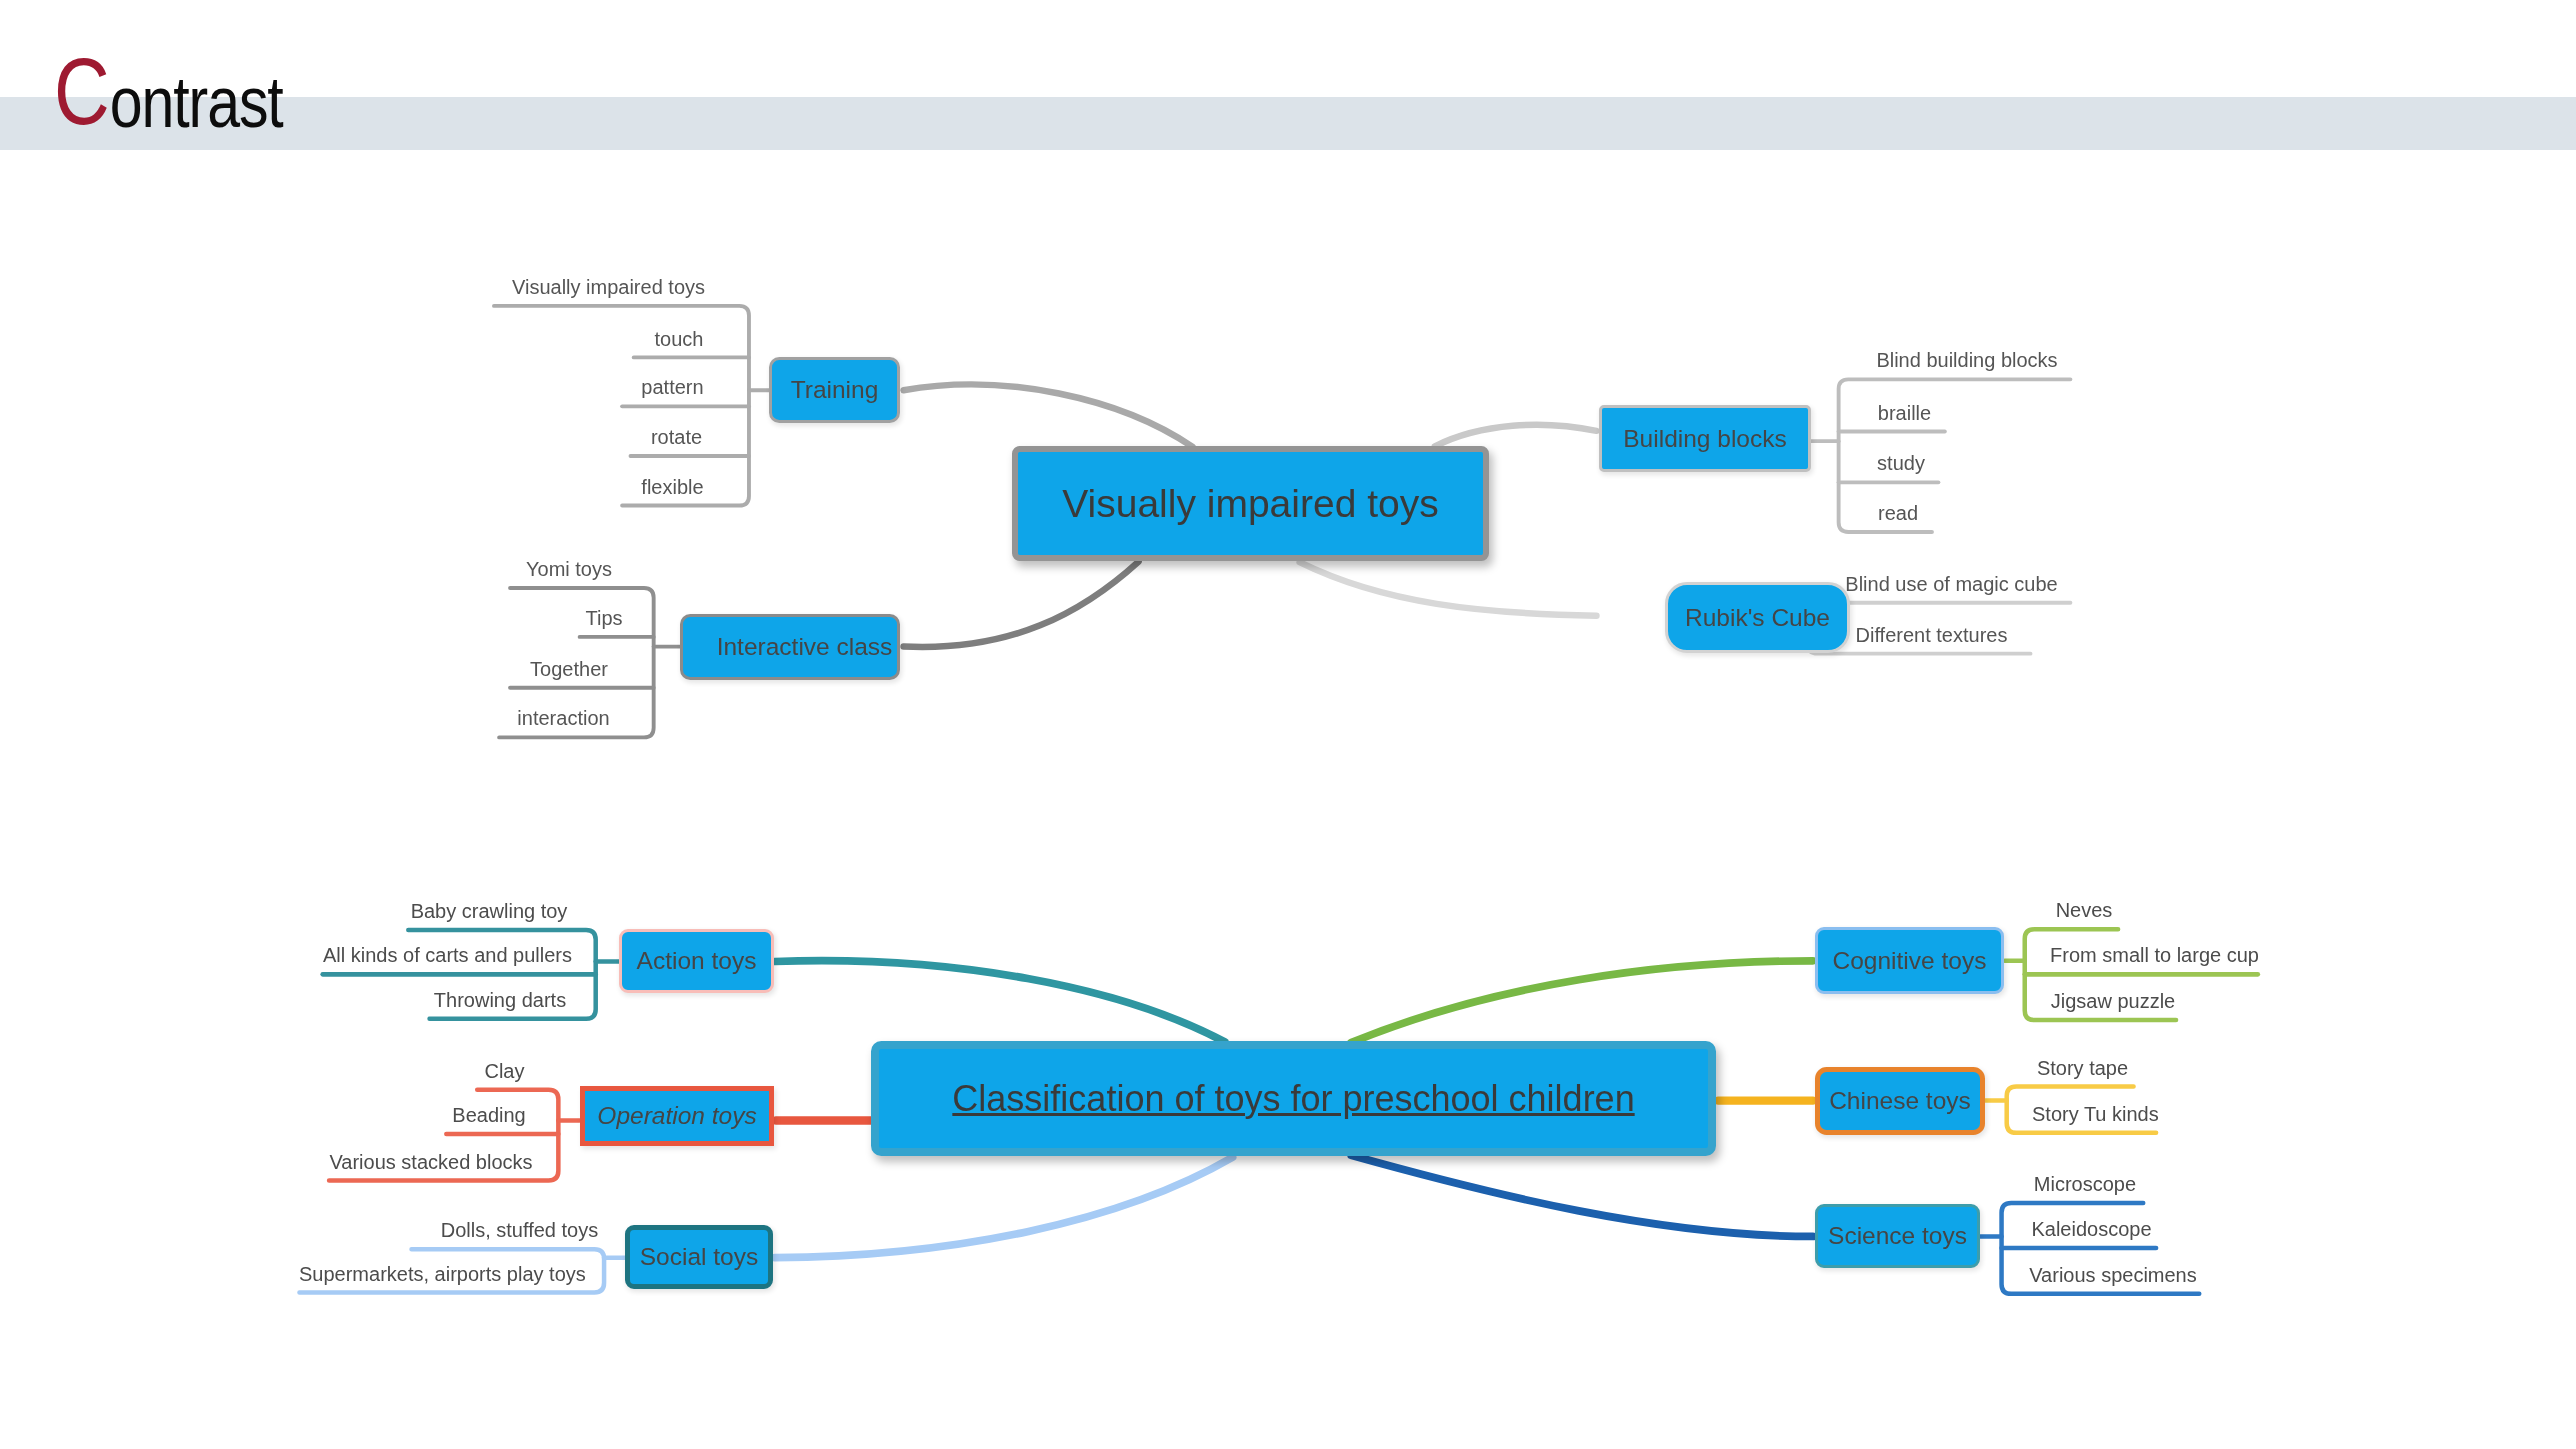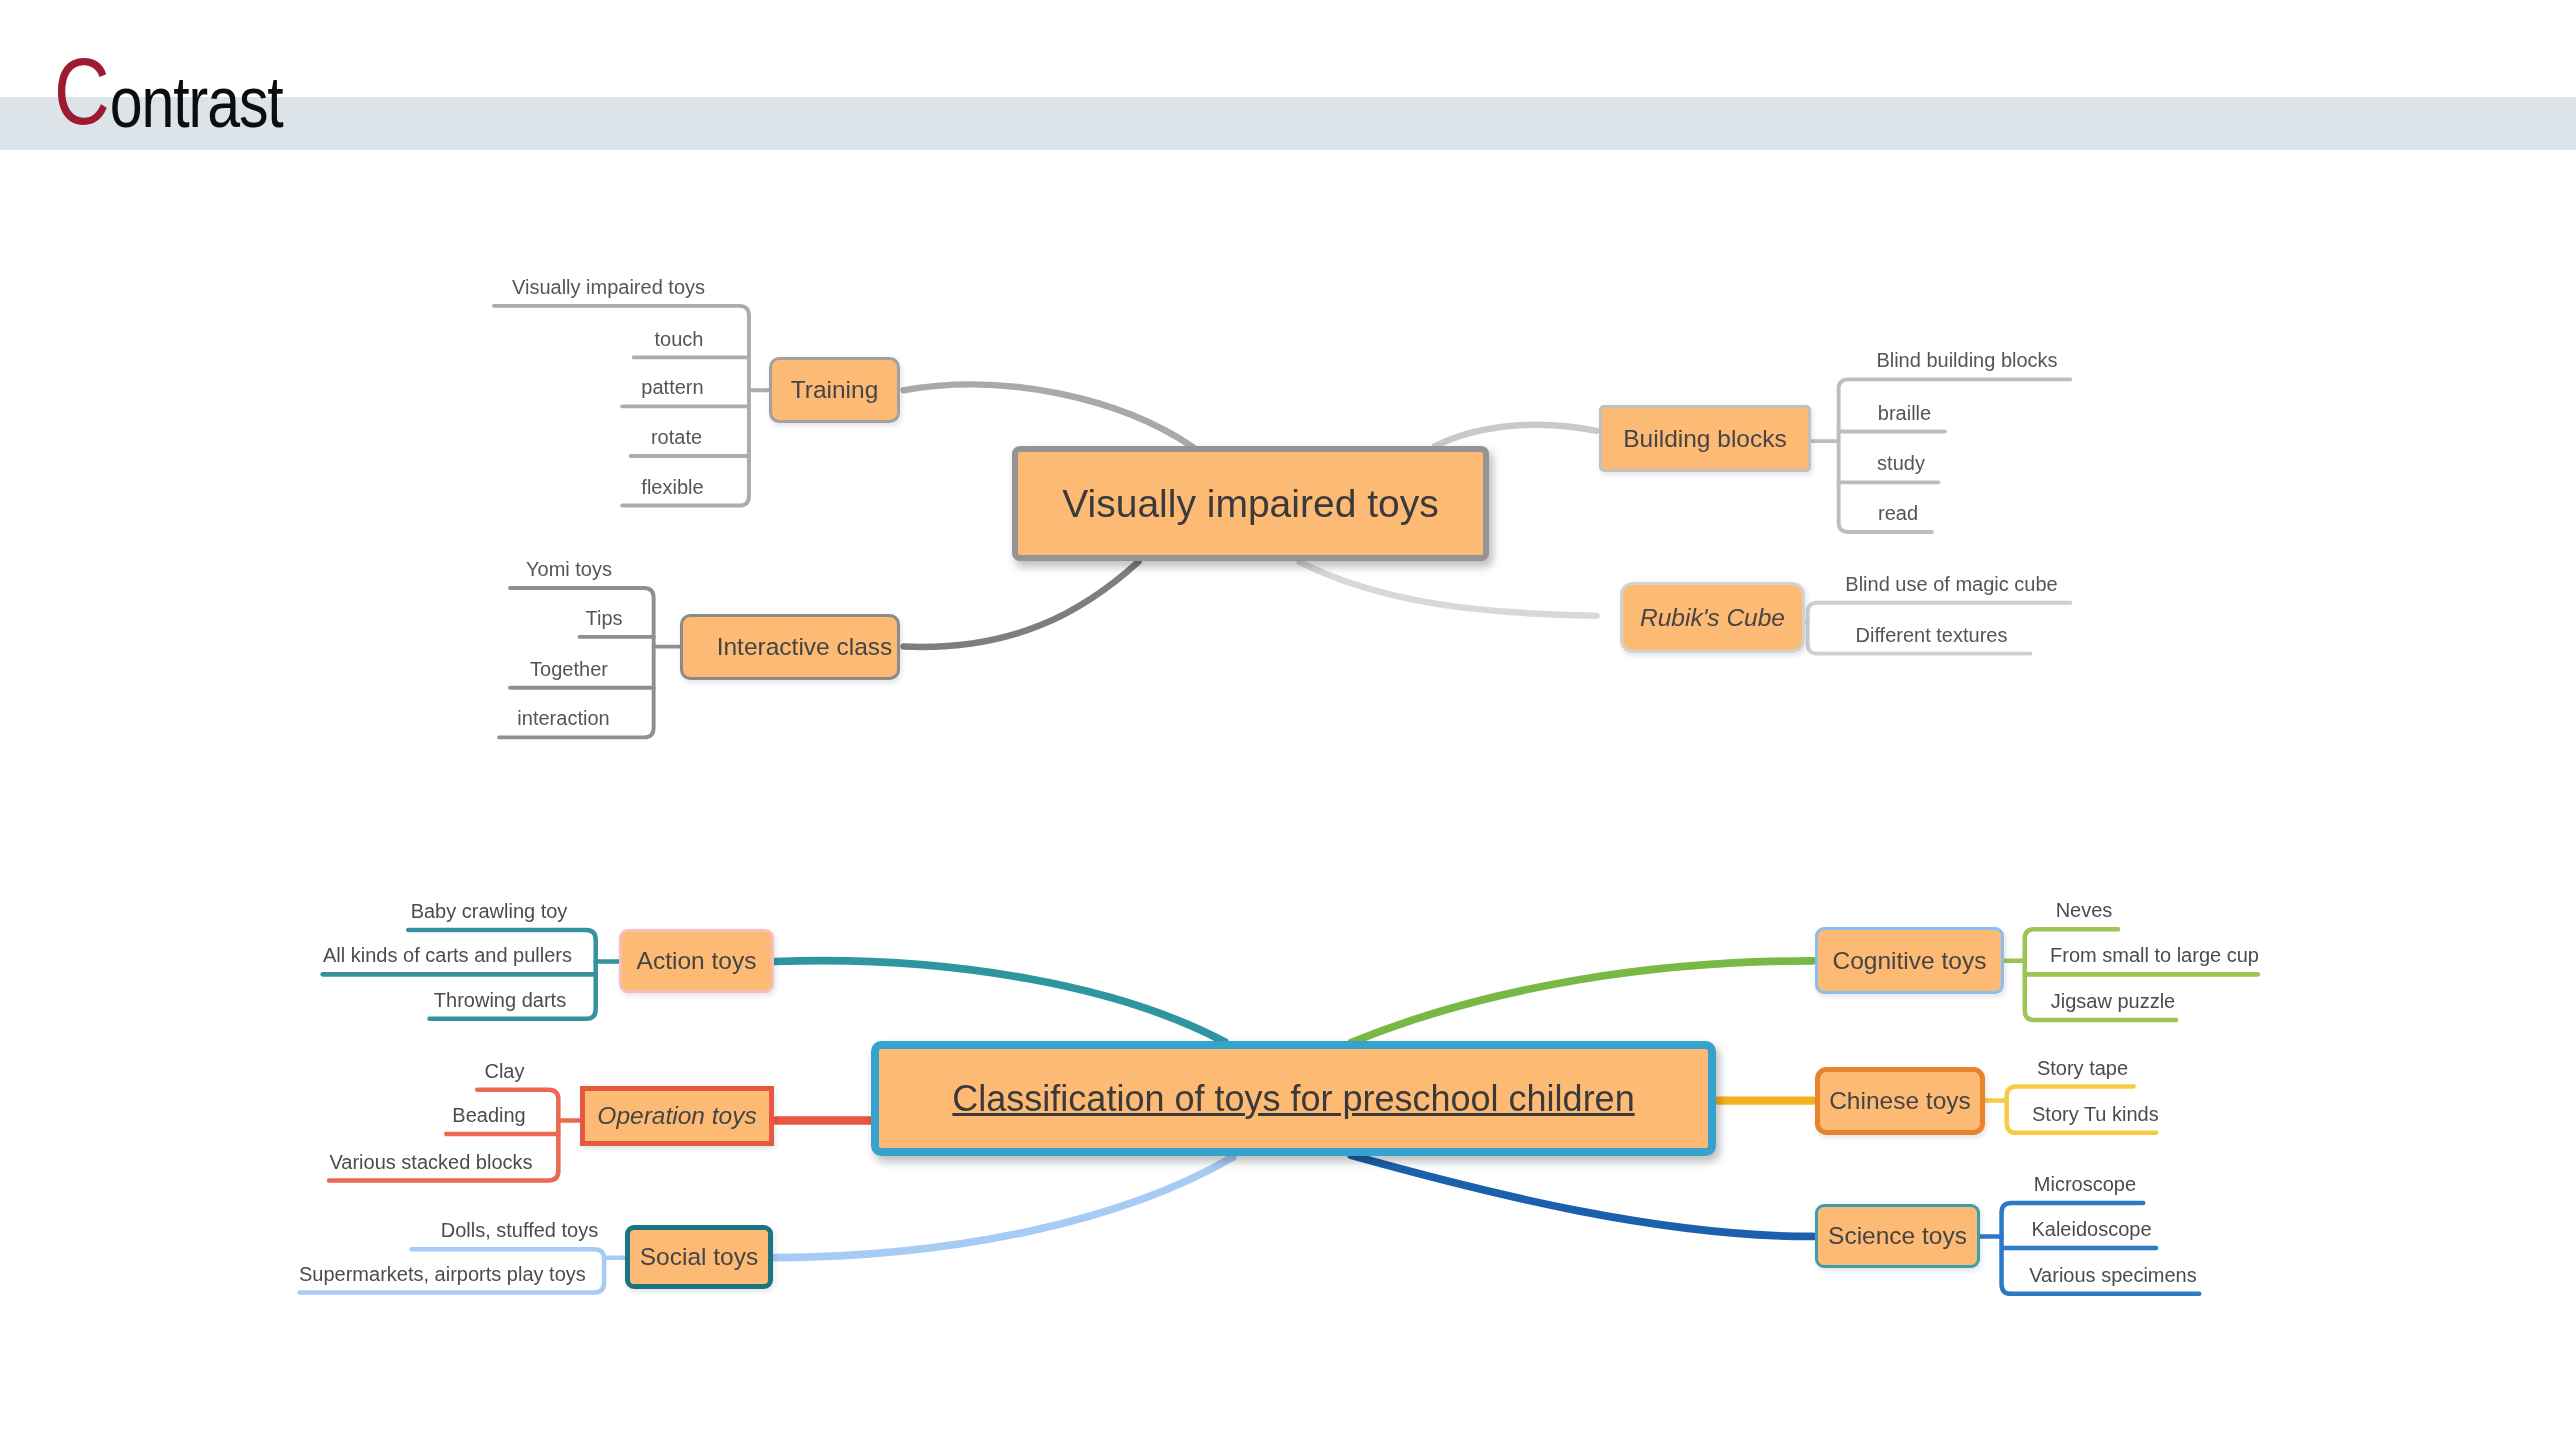--- a/index.html
+++ b/index.html
@@ -4,21 +4,21 @@
 <style>
   html,body{margin:0;padding:0;background:#ffffff;}
   .slide{position:relative;width:2576px;height:1449px;background:#ffffff;overflow:hidden;
          font-family:"Liberation Sans","DejaVu Sans",sans-serif;}
   .band{position:absolute;left:0;top:97px;width:2576px;height:53px;background:#dce3e9;}
   .title{position:absolute;left:54px;top:54px;display:flex;align-items:flex-end;
          transform:scaleX(.82);transform-origin:left bottom;white-space:nowrap;}
   .title .cap{font-size:94px;line-height:.80;color:#9e1a31;font-weight:500;}
   .title .rest{font-size:72px;line-height:.74;color:#0d0d0d;font-weight:500;letter-spacing:-1.3px;}
   svg.wires{position:absolute;left:0;top:0;z-index:1;}
-  .box{position:absolute;z-index:2;box-sizing:border-box;background:#fdba74;
+  .box{position:absolute;z-index:2;box-sizing:border-box;background:#0ea5e9;
        display:flex;align-items:center;justify-content:center;white-space:nowrap;
        color:#454545;}
   .central{color:#3a3a3a;}
   .shadow-big{box-shadow:3.9px 5.2px 9px rgba(0,0,0,.25);}
   .shadow-sm{box-shadow:1.9px 2.6px 5.2px rgba(0,0,0,.10);}
   .leaf{position:absolute;z-index:2;font-size:20px;line-height:24.5px;color:#555555;
         text-align:center;white-space:nowrap;}
   .leaf.b{color:#4c4c4c;}
   .fs-branch{font-size:24.5px;}
 </style>
@@ -107,21 +107,21 @@
       <path d="M3108,1938 H3348"></path>
       <path d="M3075,1920 H3108"></path>
     </g>
   </svg>
 
   <div class="box central shadow-big" style="left:1012px;top:446px;width:477px;height:115px;border:6.4px solid #949494;border-radius:7.7px;font-size:39px;">Visually impaired toys</div>
 
   <div class="box fs-branch shadow-sm" style="left:769px;top:357px;width:131px;height:66px;border:3.9px solid #a1a1a1;border-radius:10.3px;">Training</div>
   <div class="box fs-branch shadow-sm" style="left:680px;top:614px;width:220px;height:66px;border:3.9px solid #8b8b8b;border-radius:10.3px;padding-left:29px;">Interactive class</div>
   <div class="box fs-branch shadow-sm" style="left:1599px;top:405px;width:212px;height:67px;border:3.9px solid #c0c0c0;border-radius:5px;">Building blocks</div>
-  <div class="box fs-branch shadow-sm" style="left:1620px;top:582px;width:185px;height:71px;border:3.9px solid #d2d2d2;border-radius:13px;font-style:italic;">Rubik's Cube</div>
+  <div class="box fs-branch shadow-sm" style="left:1665px;top:582px;width:185px;height:71px;border:3.9px solid #d2d2d2;border-radius:22px;">Rubik's Cube</div>
 
   <div class="leaf" style="left:494px;top:275px;width:229px;">Visually impaired toys</div>
   <div class="leaf" style="left:634px;top:327px;width:90px;">touch</div>
   <div class="leaf" style="left:622px;top:375px;width:101px;">pattern</div>
   <div class="leaf" style="left:630px;top:425px;width:93px;">rotate</div>
   <div class="leaf" style="left:622px;top:475px;width:101px;">flexible</div>
 
   <div class="leaf" style="left:510px;top:557px;width:118px;">Yomi toys</div>
   <div class="leaf" style="left:580px;top:606px;width:48px;">Tips</div>
   <div class="leaf" style="left:510px;top:657px;width:118px;">Together</div>

